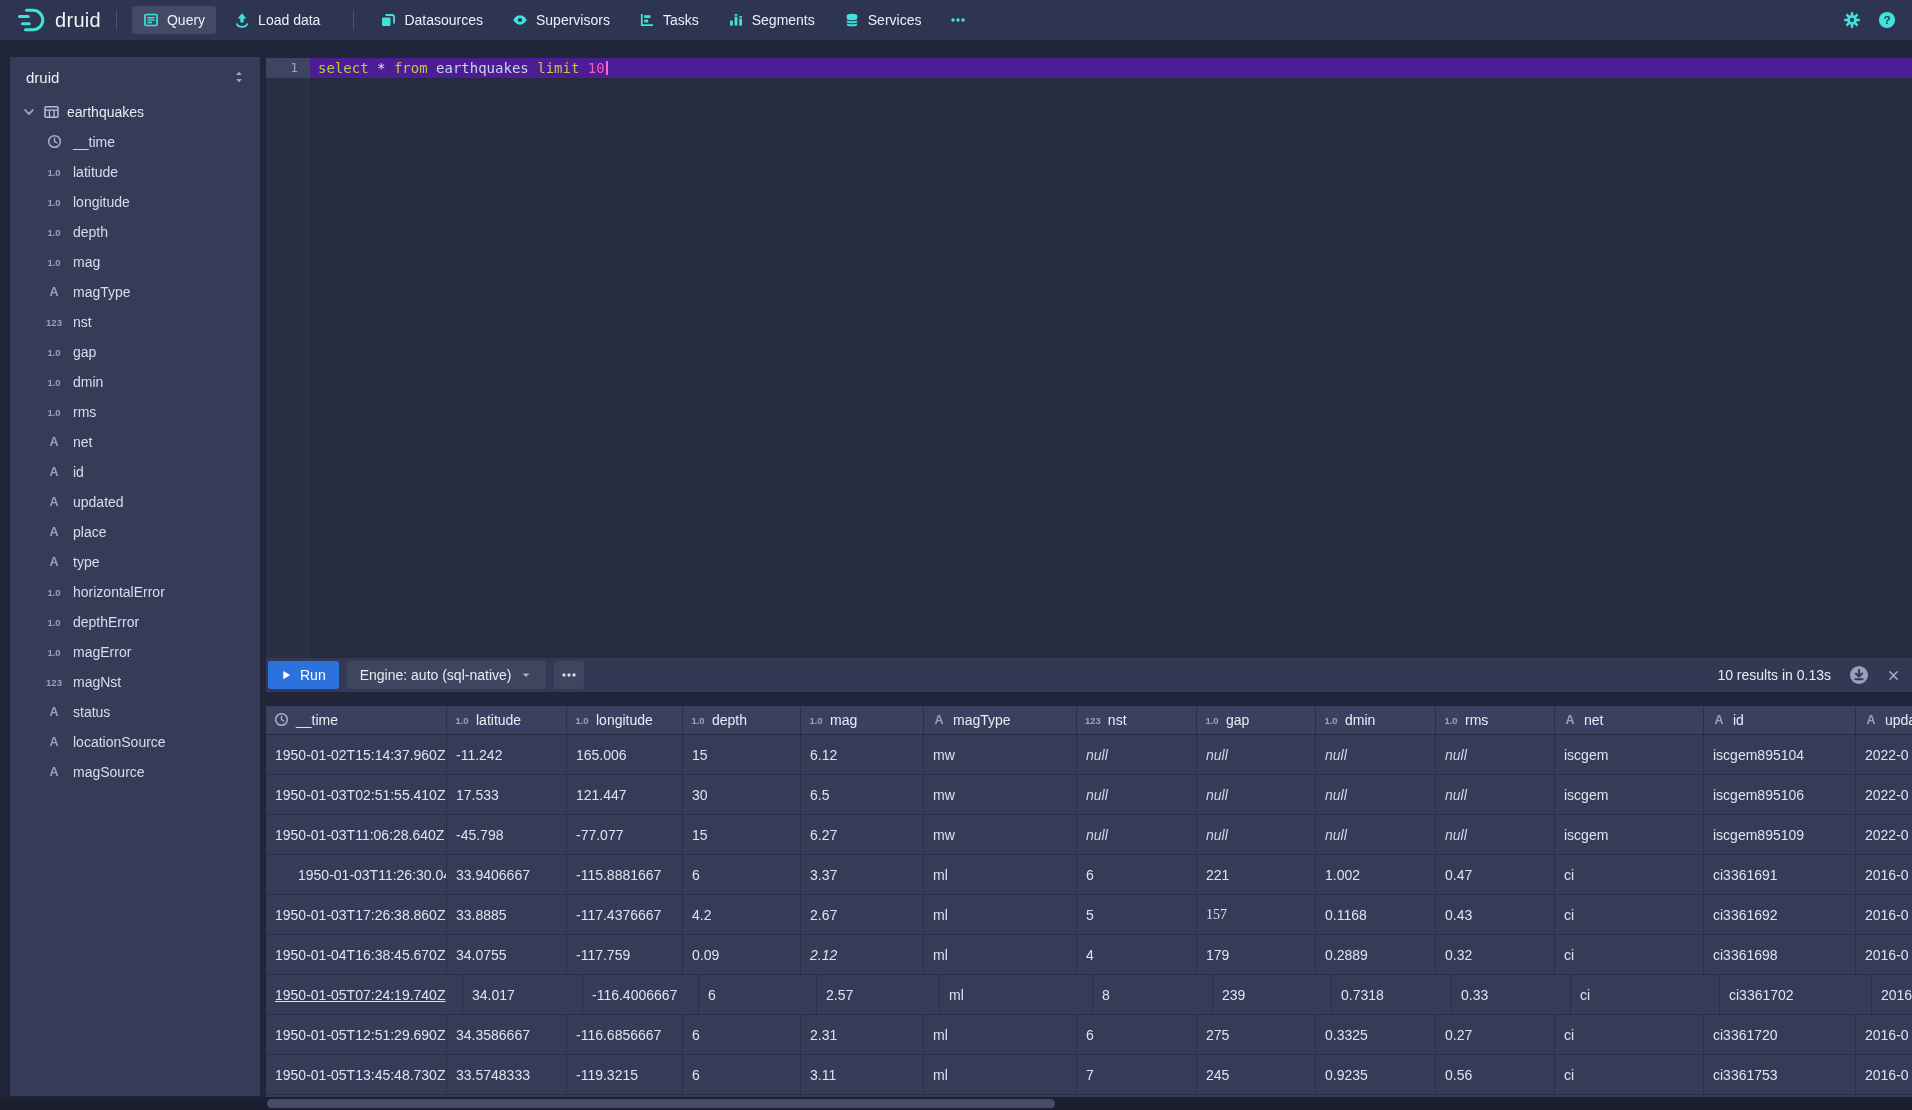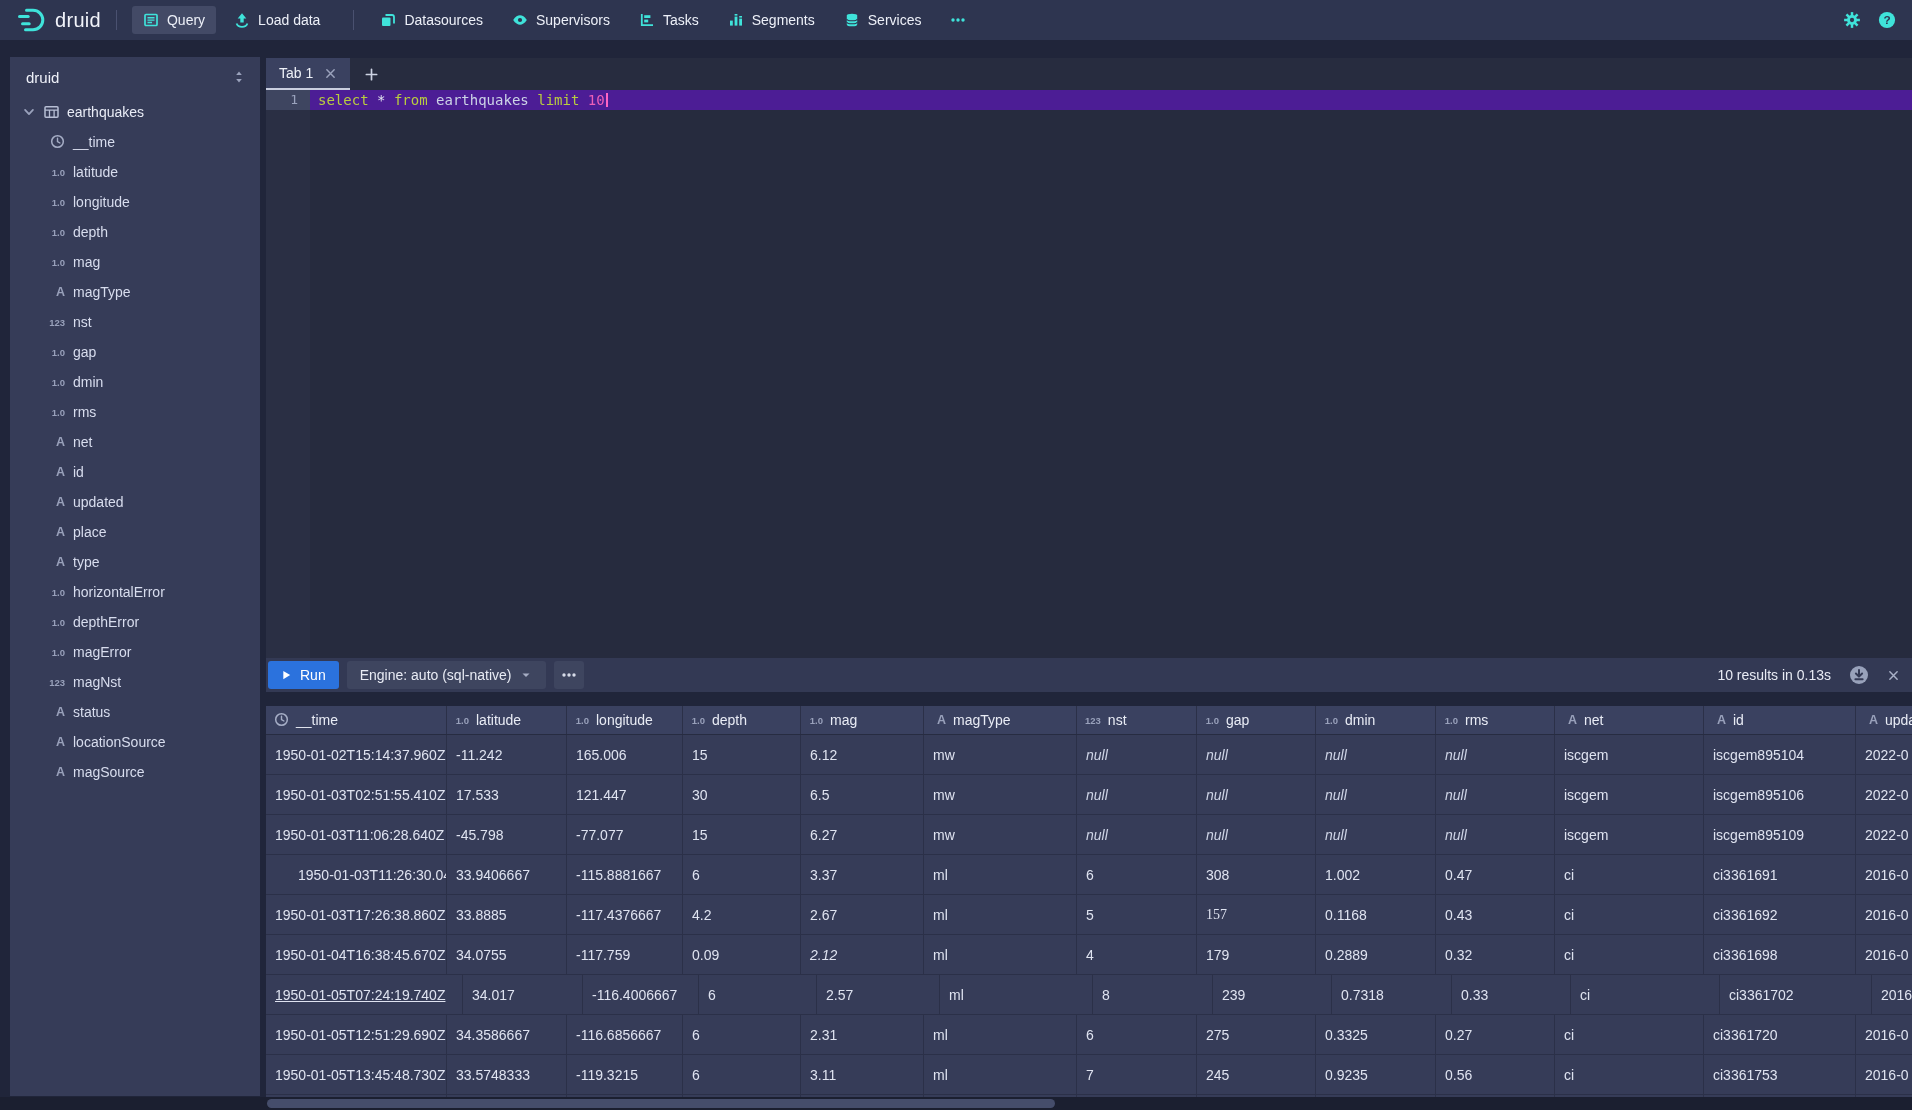--- a/index.html
+++ b/index.html
@@ -25,21 +25,21 @@
   
   .sidebar{position:absolute;left:10px;top:57px;width:250px;height:1039px;background:#363c58;overflow:hidden;}
   .sidebar-header{height:40px;display:flex;align-items:center;padding:0 14px 0 16px;
                   font-size:15px;color:#eef0f8;}
   .sort-btn{margin-left:auto;color:#9aa2bc;cursor:pointer;display:flex;}
   .tree-row{height:30px;display:flex;align-items:center;font-size:14px;color:#d8ddee;cursor:pointer;}
   .tree-row.t-table{padding-left:12px;gap:7px;color:#e9ecf6;}
   .chevron{color:#9aa2bc;}
   .table-glyph{color:#b7bed4;}
   .tree-row.t-col{padding-left:33px;gap:8px;}
-  .type-icon{width:22px;text-align:right;color:#99a1bb;font-weight:bold;font-size:9.5px;flex:none;}
+  .type-icon{width:22px;text-align:center;color:#99a1bb;font-weight:bold;font-size:9.5px;flex:none;}
   .type-icon.str{font-size:12.5px;font-weight:600;}
   .type-icon.time{color:#a6aec6;}
 
   
   .editor-panel{position:absolute;left:266px;top:58px;width:1646px;height:634px;
                 background:#272c3f;display:flex;flex-direction:column;}
   .tabbar{height:32px;display:flex;align-items:center;flex:none;}
   .tab{height:32px;display:flex;align-items:center;gap:11px;padding:0 13px;background:#3a4160;
        border-bottom:2px solid #c9cedf;box-sizing:border-box;font-size:14px;color:#eef1f8;cursor:pointer;}
   .tab-close{color:#9aa2bc;display:flex;cursor:pointer;}
@@ -332,39 +332,20 @@
           </div>
           <div class="tree-row t-col">
             <span class="type-icon str">A</span>
             <span>magSource</span>
           </div>
         </div>
     </div>
   </aside>
 
   <section class="editor-panel">
-    <div class="tabbar">
-      <div class="tab">
-        <span>Tab 1</span>
-        <span class="tab-close">
-          <span class="icon">
-              <svg width="13" height="13" viewBox="0 0 16 16">
-                <path d="M3.5 3.5 12.5 12.5 M12.5 3.5 3.5 12.5" stroke="currentColor" stroke-width="1.8" stroke-linecap="round"></path>
-              </svg>
-            </span>
-        </span>
-      </div>
-      <div class="add-tab">
-        <span class="icon">
-            <svg width="15" height="15" viewBox="0 0 16 16">
-              <path d="M8 2.5 V13.5 M2.5 8 H13.5" stroke="currentColor" stroke-width="1.8" stroke-linecap="round"></path>
-            </svg>
-          </span>
-      </div>
-    </div>
     <div class="editor">
       <div class="gutter">
         <div class="ln">1</div>
       </div>
       <div class="code">
         <div class="code-line" id="sql-line"><span class="tok-keyword">select</span><span class="tok-plain"> </span><span class="tok-operator">*</span><span class="tok-plain"> </span><span class="tok-keyword">from</span><span class="tok-plain"> </span><span class="tok-identifier">earthquakes</span><span class="tok-plain"> </span><span class="tok-keyword">limit</span><span class="tok-plain"> </span><span class="tok-number">10</span><span class="cursor"></span></div>
       </div>
     </div>
     <div class="runbar">
       <div class="btn btn-run">
@@ -543,21 +524,21 @@
           <div class="rcell" style="width: 160px;">2022-0</div>
         </div>
         <div class="rrow">
           <div class="rcell" style="width: 181px; padding-left: 32px;">1950-01-03T11:26:30.040Z</div>
           <div class="rcell" style="width: 120px;">33.9406667</div>
           <div class="rcell" style="width: 116px;">-115.8881667</div>
           <div class="rcell" style="width: 118px;">6</div>
           <div class="rcell" style="width: 123px;">3.37</div>
           <div class="rcell" style="width: 153px;">ml</div>
           <div class="rcell" style="width: 120px;">6</div>
-          <div class="rcell" style="width: 119px;">308</div>
+          <div class="rcell" style="width: 119px;">221</div>
           <div class="rcell" style="width: 120px;">1.002</div>
           <div class="rcell" style="width: 119px;">0.47</div>
           <div class="rcell" style="width: 149px;">ci</div>
           <div class="rcell" style="width: 152px;">ci3361691</div>
           <div class="rcell" style="width: 160px;">2016-0</div>
         </div>
         <div class="rrow">
           <div class="rcell" style="width: 181px;">1950-01-03T17:26:38.860Z</div>
           <div class="rcell" style="width: 120px;">33.8885</div>
           <div class="rcell" style="width: 116px;">-117.4376667</div>

